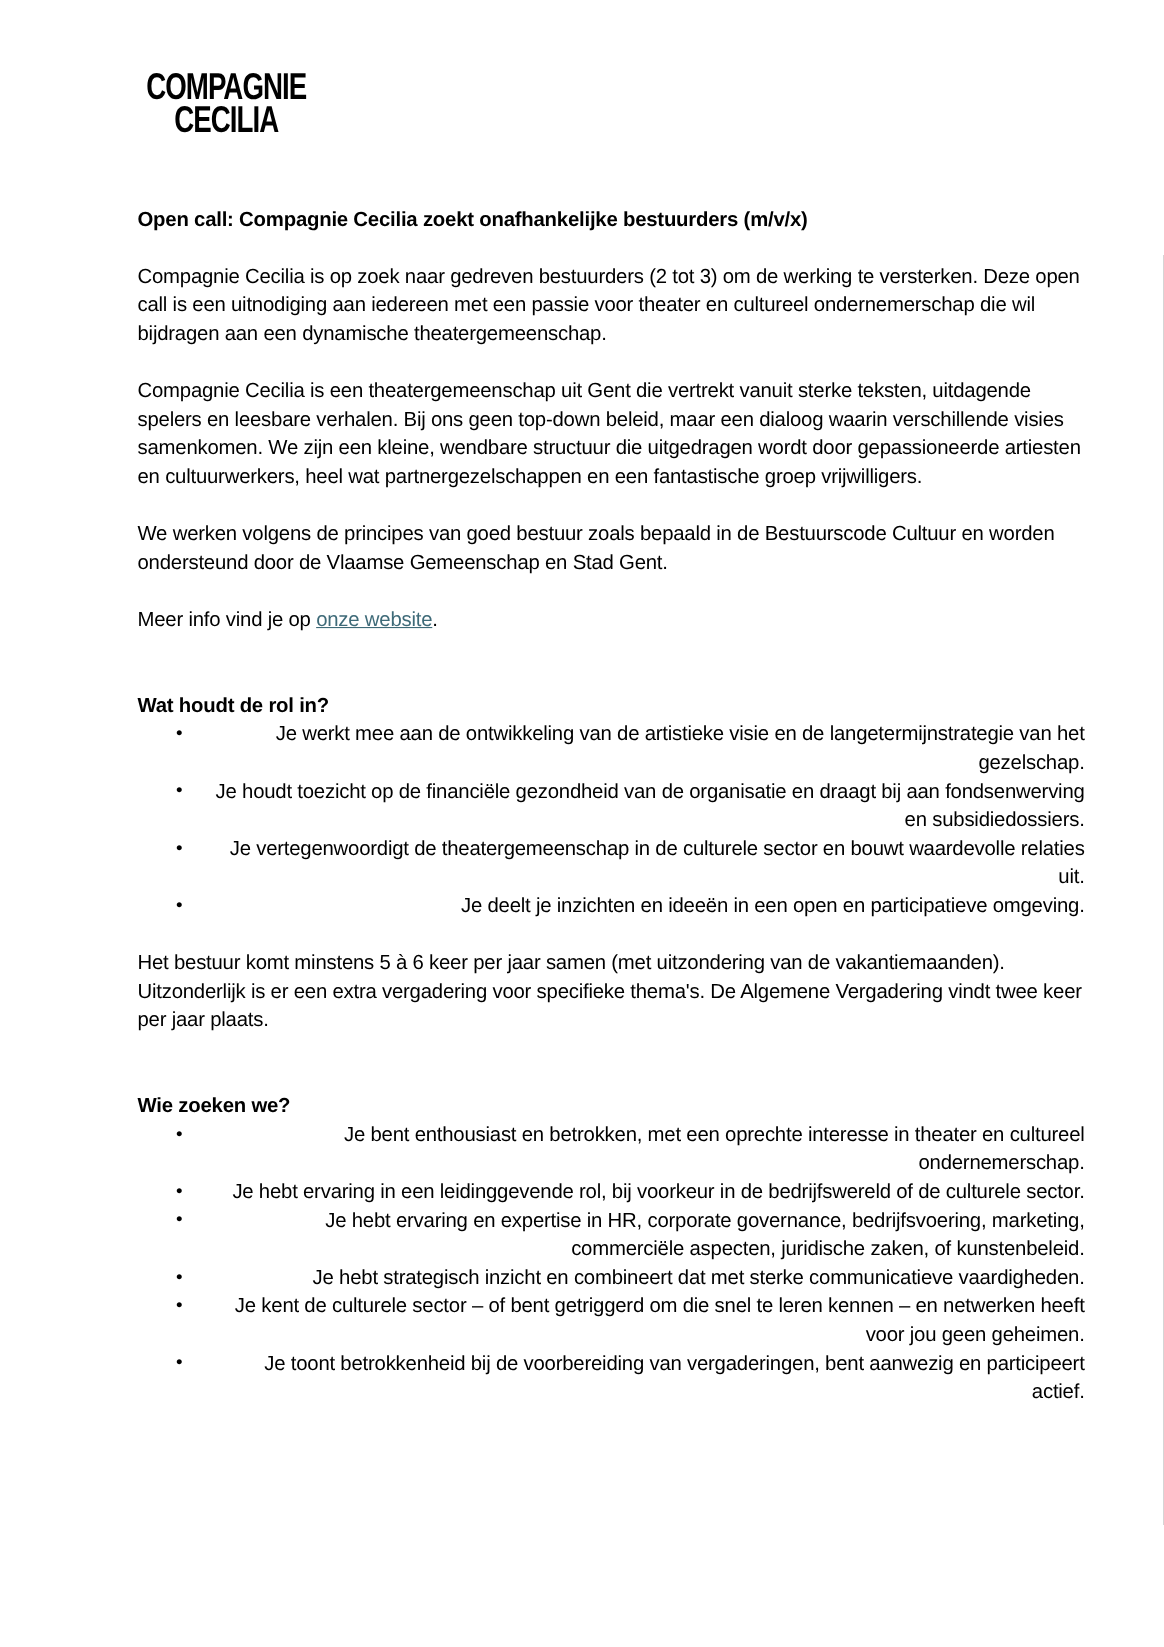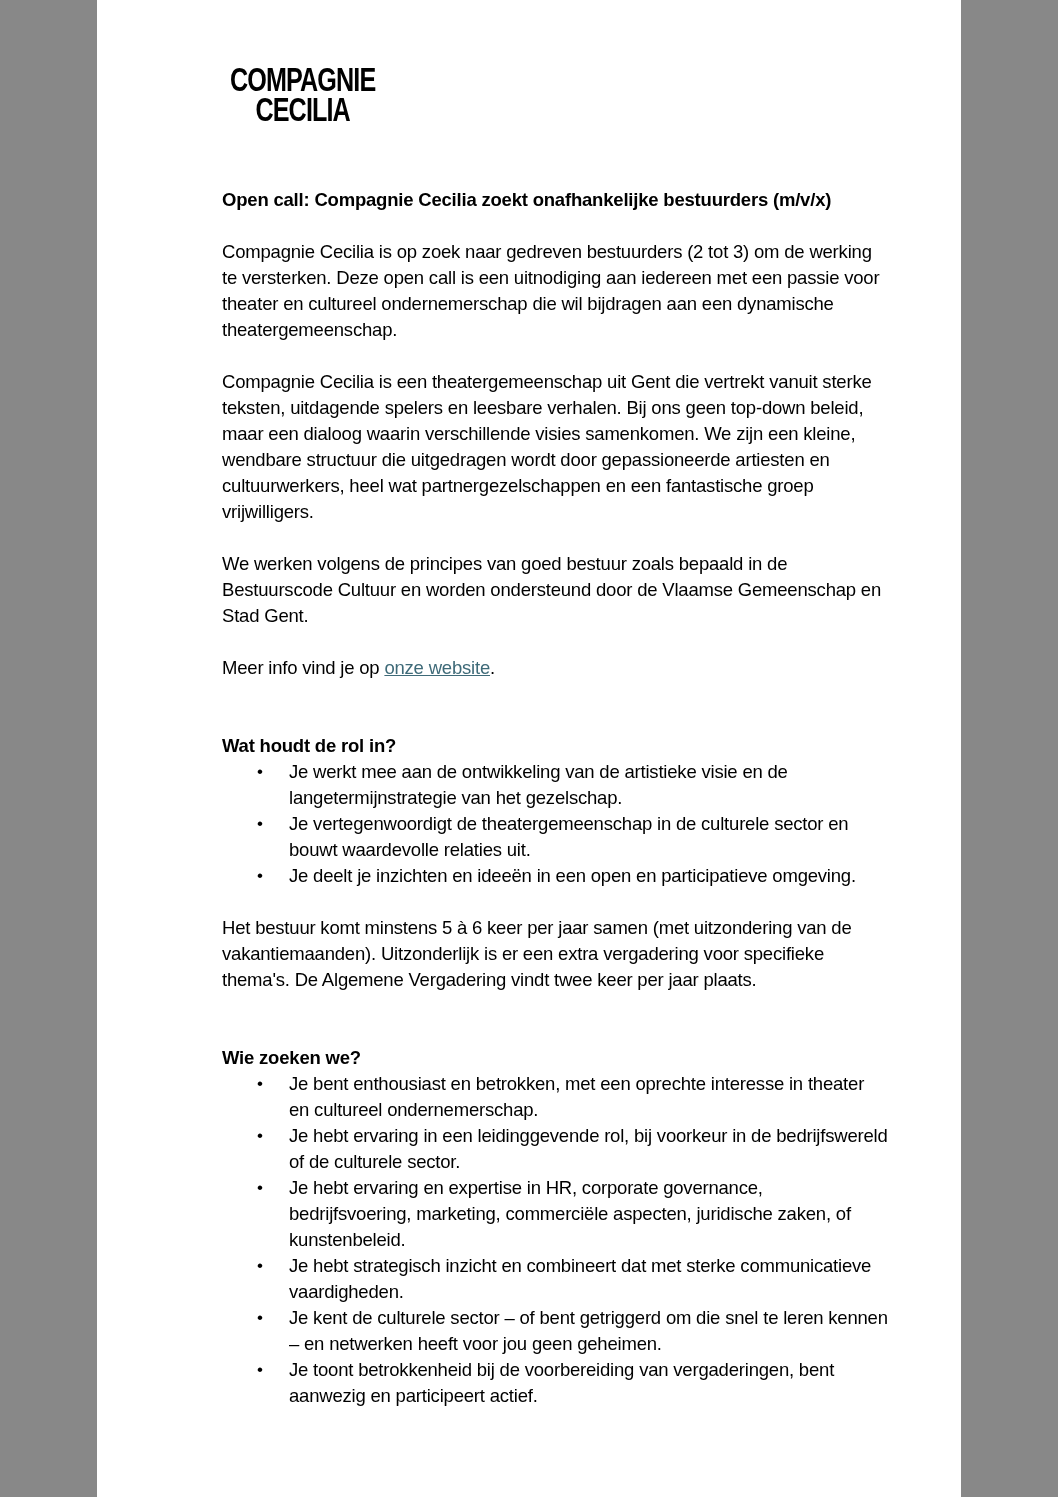--- a/index.html
+++ b/index.html
@@ -5,21 +5,21 @@
 <style>
   :root{
     --text:#000000;
     --link:#3E6A78;
     --background:#ffffff;
   }
   *{box-sizing:border-box;}
   html,body{margin:0;padding:0;background:#888;}
   .page{
     position:relative;
-    width:864px;
+    width:1058px;
     height:1497px;
     margin:0 auto;
     background:var(--background);
     color:var(--text);
     font-family:"Liberation Sans","DejaVu Sans",sans-serif;
     font-size:18.5px;
     line-height:26px;
     letter-spacing:-0.2px;
     padding:64px 72px 0 125px;
     overflow:hidden;
@@ -44,20 +44,21 @@
   .heading{font-weight:bold;margin:52px 0 0 0 !important;}
   .heading.first{margin-top:52px !important;}
   ul.bullets{
     list-style:none;
     margin:0 0 26px 0;
     padding:0 0 0 35px;
   }
   ul.bullets li{
     position:relative;
     padding-left:32px;
+    text-align:right;
   }
   ul.bullets li::before{
     content:"\2022";
     position:absolute;
     left:0;
     top:0;
     font-size:17px;
   }
   a.link{
     color:var(--link);
@@ -84,20 +85,21 @@
 
     <p>Compagnie Cecilia is een theatergemeenschap uit Gent die vertrekt vanuit sterke teksten, uitdagende spelers en leesbare verhalen. Bij ons geen top-down beleid, maar een dialoog waarin verschillende visies samenkomen. We zijn een kleine, wendbare structuur die uitgedragen wordt door gepassioneerde artiesten en cultuurwerkers, heel wat partnergezelschappen en een fantastische groep vrijwilligers.</p>
 
     <p>We werken volgens de principes van goed bestuur zoals bepaald in de Bestuurscode Cultuur en worden ondersteund door de Vlaamse Gemeenschap en Stad Gent.</p>
 
     <p><span>Meer info vind je op </span><a class="link" href="#">onze website</a><span>.</span></p>
 
     <p class="heading first">Wat houdt de rol in?</p>
     <ul class="bullets">
       <li>Je werkt mee aan de ontwikkeling van de artistieke visie en de langetermijnstrategie van het gezelschap.</li>
+      <li>Je houdt toezicht op de financiële gezondheid van de organisatie en draagt bij aan fondsenwerving en subsidiedossiers.</li>
       <li>Je vertegenwoordigt de theatergemeenschap in de culturele sector en bouwt waardevolle relaties uit.</li>
       <li>Je deelt je inzichten en ideeën in een open en participatieve omgeving.</li>
     </ul>
 
     <p>Het bestuur komt minstens 5 à 6 keer per jaar samen (met uitzondering van de vakantiemaanden). Uitzonderlijk is er een extra vergadering voor specifieke thema's. De Algemene Vergadering vindt twee keer per jaar plaats.</p>
 
     <p class="heading">Wie zoeken we?</p>
     <ul class="bullets">
       <li>Je bent enthousiast en betrokken, met een oprechte interesse in theater en cultureel ondernemerschap.</li>
       <li>Je hebt ervaring in een leidinggevende rol, bij voorkeur in de bedrijfswereld of de culturele sector.</li>

